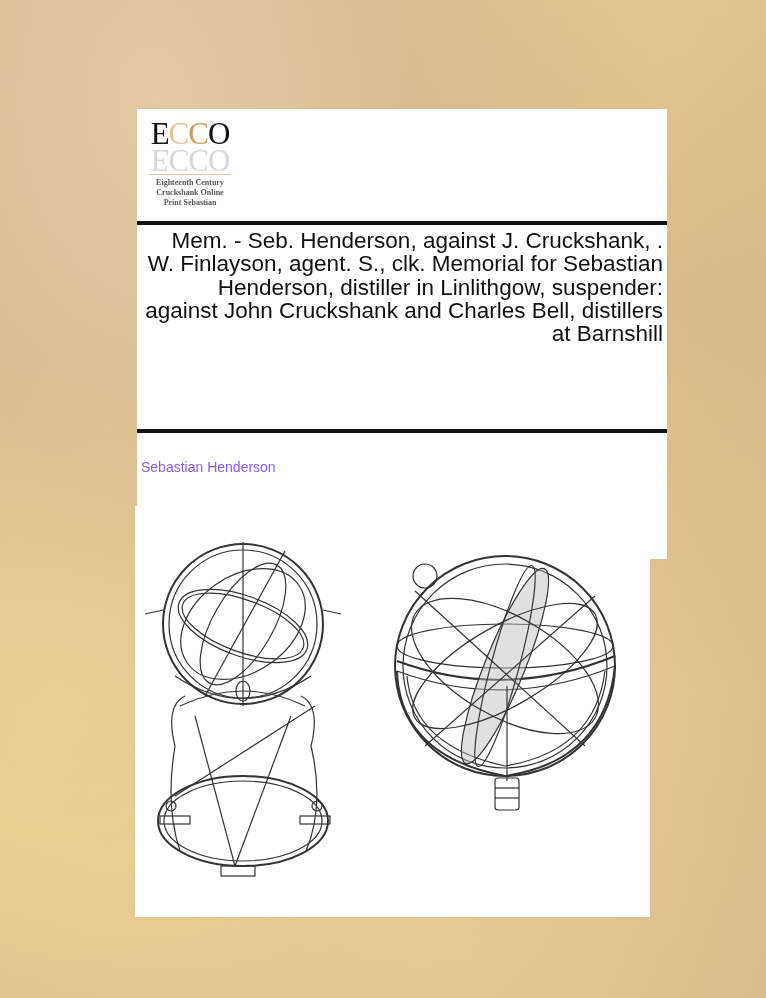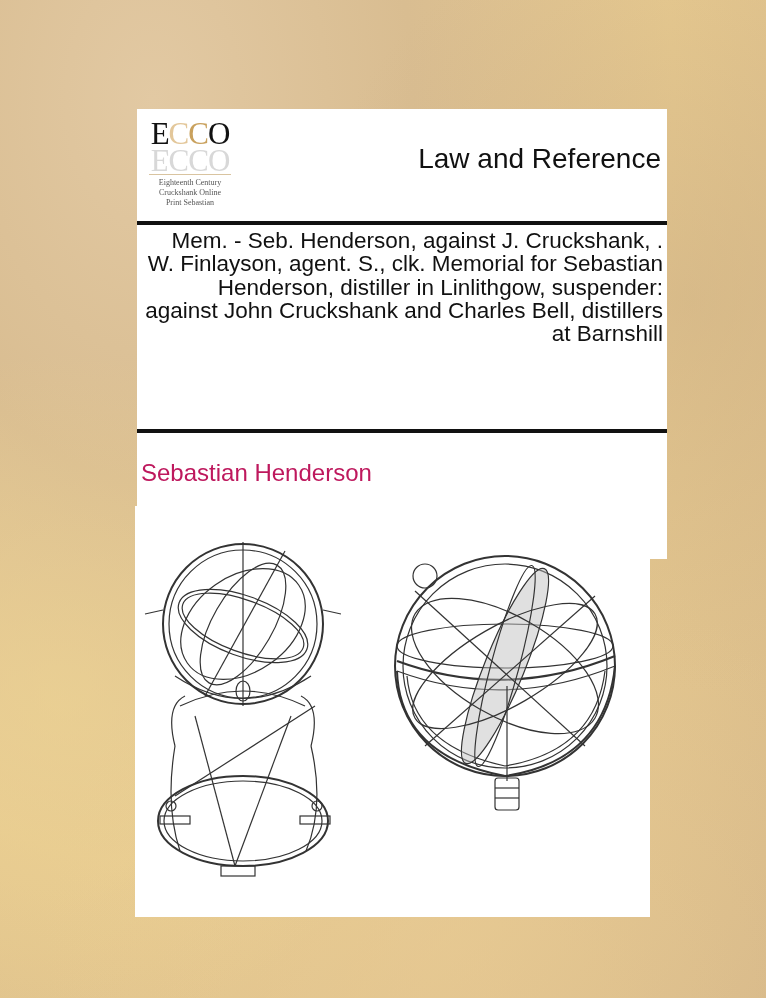--- a/index.html
+++ b/index.html
@@ -16,47 +16,46 @@
   }
   .title-panel{
     position:absolute;left:137px;top:77px;width:530px;height:450px;background:#fff;margin-top:32px;
   }
   .logo{position:absolute;left:12px;top:10px;width:82px;text-align:center;}
   .logo-main{font-family:"Liberation Serif", serif;font-size:31px;line-height:30px;color:#111;letter-spacing:-1px;}
   .logo-main .c1{color:#e3c79a;}
   .logo-main .c2{color:#c9a15d;}
   .logo-reflect{font-family:"Liberation Serif", serif;font-size:31px;line-height:22px;color:#d8d8d8;transform:scaleY(-1);height:22px;overflow:hidden;letter-spacing:-1px;}
   .logo-line{height:1px;background:#d9c4a0;margin:3px 0 3px;}
-  .logo-sub{font-family:"Liberation Serif", serif;font-size:8px;line-height:10px;color:#555;}
+  .logo-sub{font-family:"Liberation Serif", serif;font-size:8px;line-height:10px;color:#555;font-weight:bold;}
   .series{position:absolute;right:6px;top:34px;font-size:28px;color:#111;}
   .rule{position:absolute;left:0;width:530px;height:4px;background:#111;}
   .rule.r1{top:112px;}
   .rule.r2{top:320px;}
   .title{position:absolute;left:6px;top:120px;width:520px;font-size:22.5px;line-height:23.3px;color:#111;text-align:right;}
-  .author{position:absolute;left:4px;top:350px;font-size:24px;color:#be185d;}
+  .author{position:absolute;left:4px;top:350px;font-size:14px;color:#8b5cf6;}
   .image-panel{
     position:absolute;left:135px;top:506px;width:515px;height:411px;background:#fff;
   }
   .image-panel svg{position:absolute;left:0;top:0;}
 </style>
 </head>
 <body>
 
 <div class="bg-tex"></div>
 
 <div class="title-panel">
   <div class="logo">
     <div class="logo-main"><span>E</span><span class="c1">C</span><span class="c2">C</span><span>O</span></div>
     <div class="logo-reflect"><span>E</span><span>C</span><span>C</span><span>O</span></div>
     <div class="logo-line"></div>
     <div class="logo-sub">Eighteenth Century</div>
     <div class="logo-sub">Cruckshank Online</div>
     <div class="logo-sub">Print Sebastian</div>
   </div>
-  <div class="series">Law and Reference</div>
   <div class="rule r1"></div>
   <div class="title">Mem. - Seb. Henderson, against J. Cruckshank, . W. Finlayson, agent. S., clk. Memorial for Sebastian Henderson, distiller in Linlithgow, suspender: against John Cruckshank and Charles Bell, distillers at Barnshill</div>
   <div class="rule r2"></div>
   <div class="author">Sebastian Henderson</div>
 </div>
 
 <div class="image-panel">
   <svg width="515" height="411" viewBox="0 0 515 411">
 
     <g fill="none" stroke="#333" stroke-width="1.2">

